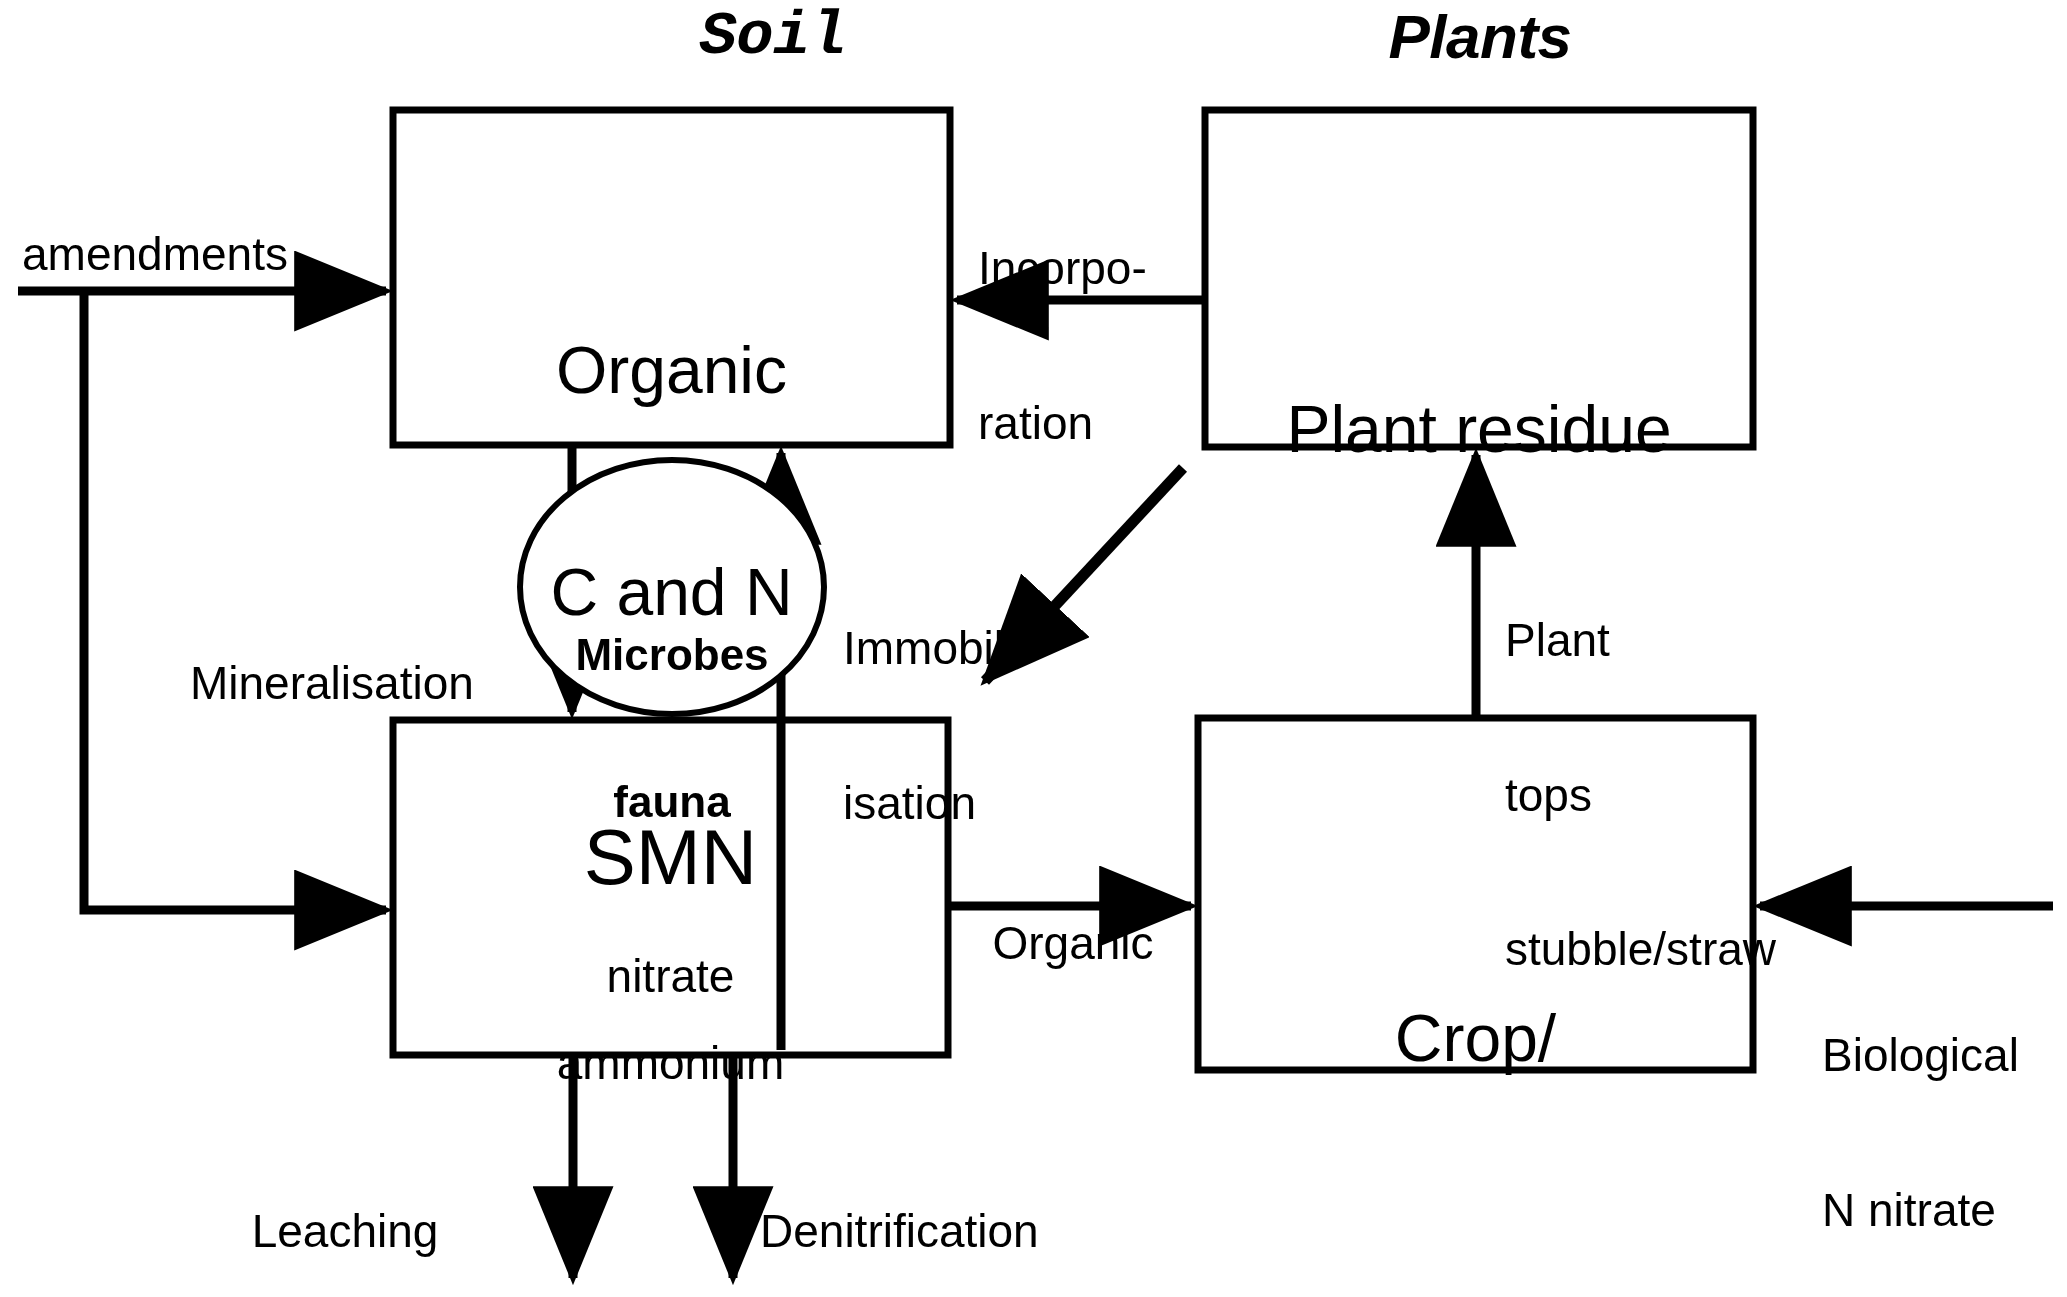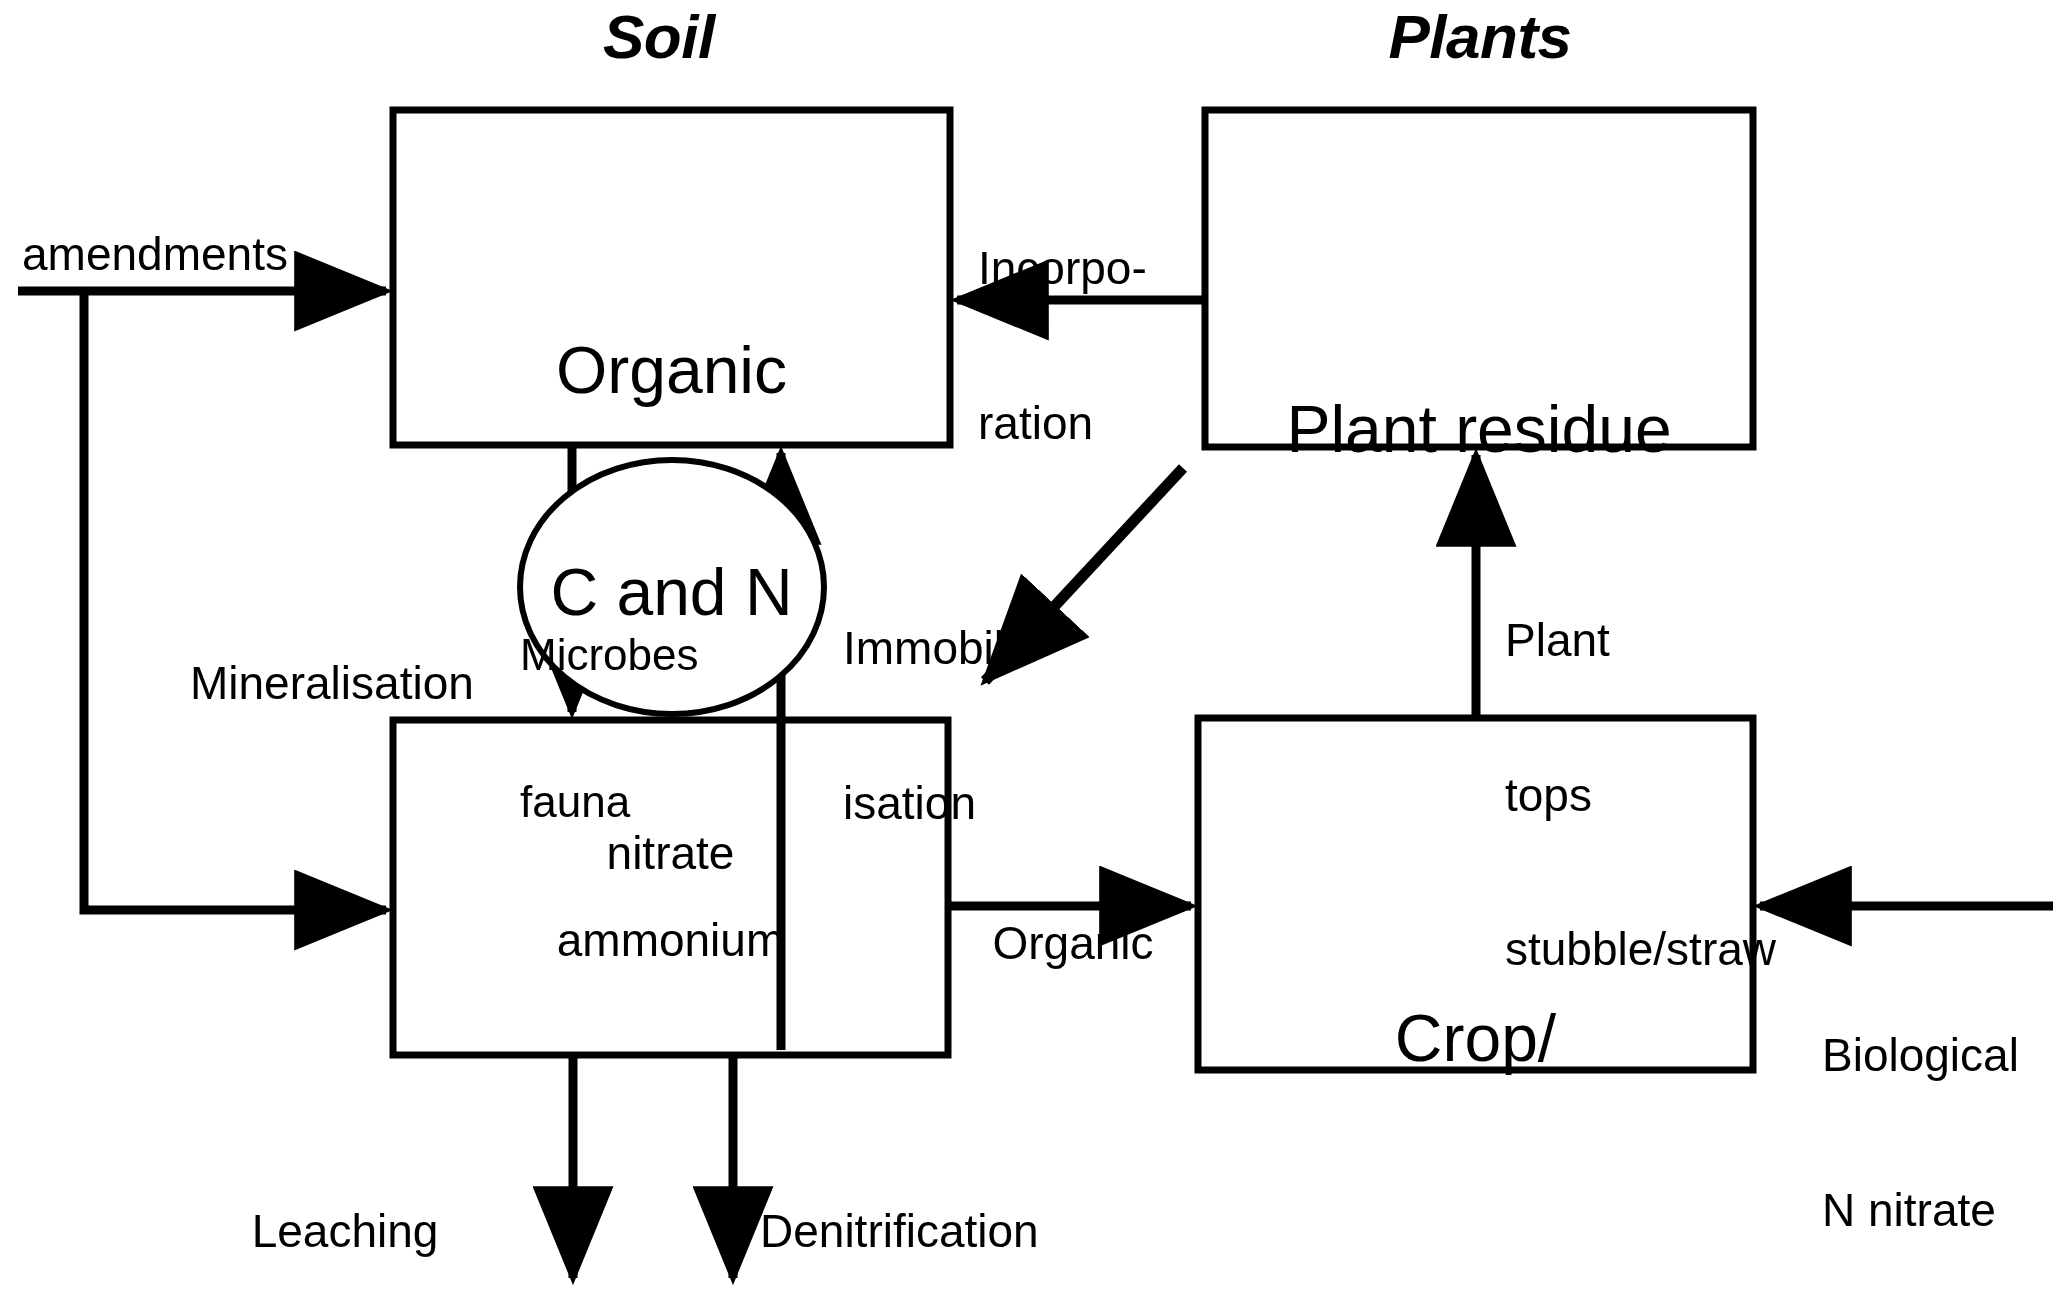--- a/index.html
+++ b/index.html
@@ -5,21 +5,21 @@
   html,body{margin:0;padding:0;background:#ffffff;}
   body{width:2067px;height:1297px;font-family:"Liberation Sans",sans-serif;color:#000;}
   #stage{position:relative;width:2067px;height:1297px;overflow:hidden;background:#fff;}
   svg.layer{position:absolute;left:0;top:0;width:2067px;height:1297px;}
   .lbl{position:absolute;color:#000;line-height:1.12;white-space:pre;}
   .hdr{font-style:italic;font-weight:bold;font-size:62px;letter-spacing:-0.5px;}
   .boxbig{font-size:66px;text-align:center;}
   .boxsml{font-size:46px;text-align:center;}
   .flow{font-size:46px;}
   .flow-c{font-size:46px;text-align:center;}
-  .ellip{font-size:44px;}
+  .ellip{font-size:44px;text-align:center;font-weight:bold;}
 </style>
 </head>
 <body>
 
 <div id="stage">
 
   <svg class="layer" viewBox="0 0 2067 1297">
     <defs>
       <marker id="ah" markerWidth="11" markerHeight="9" refX="10.2" refY="4.5" orient="auto" markerUnits="strokeWidth">
         <path d="M0,0 L11,4.5 L0,9 z" fill="#000"></path>
@@ -52,33 +52,34 @@
 
     <path d="M948,906 L1191,906" fill="none" stroke="#000" stroke-width="9" marker-end="url(#ah)"></path>
 
     <path d="M2053,906 L1760,906" fill="none" stroke="#000" stroke-width="9" marker-end="url(#ah)"></path>
 
     <path d="M573,1055 L573,1278" fill="none" stroke="#000" stroke-width="9" marker-end="url(#ah)"></path>
 
     <path d="M733,1055 L733,1278" fill="none" stroke="#000" stroke-width="9" marker-end="url(#ah)"></path>
   </svg>
 
-  <div class="lbl hdr" style="left:603px;top:2px;width:340px;text-align:left;">Soil</div>
+  <div class="lbl hdr" style="left:603px;top:2px;width:340px;text-align:center;font-family:Liberation Mono, monospace;">Soil</div>
   <div class="lbl hdr" style="left:1290px;top:2px;width:380px;text-align:center;">Plants</div>
 
   <div class="lbl boxbig" style="left:393px;top:186px;width:557px;">
     <div>Organic</div>
     <div>C and N</div>
   </div>
 
   <div class="lbl boxbig" style="left:1205px;top:245px;width:548px;">
     <div>Plant residue</div>
   </div>
 
   <div class="lbl" style="left:393px;top:778px;width:555px;text-align:center;">
+    <div class="boxbig" style="font-size:78px;">SMN</div>
     <div class="boxsml" style="margin-top:14px;">nitrate</div>
     <div class="boxsml">ammonium</div>
   </div>
 
   <div class="lbl boxbig" style="left:1198px;top:800px;width:555px;line-height:1.45;">
     <div>Crop/</div>
     <div>cover crop</div>
   </div>
 
   <div class="lbl ellip" style="left:520px;top:531px;width:304px;">

